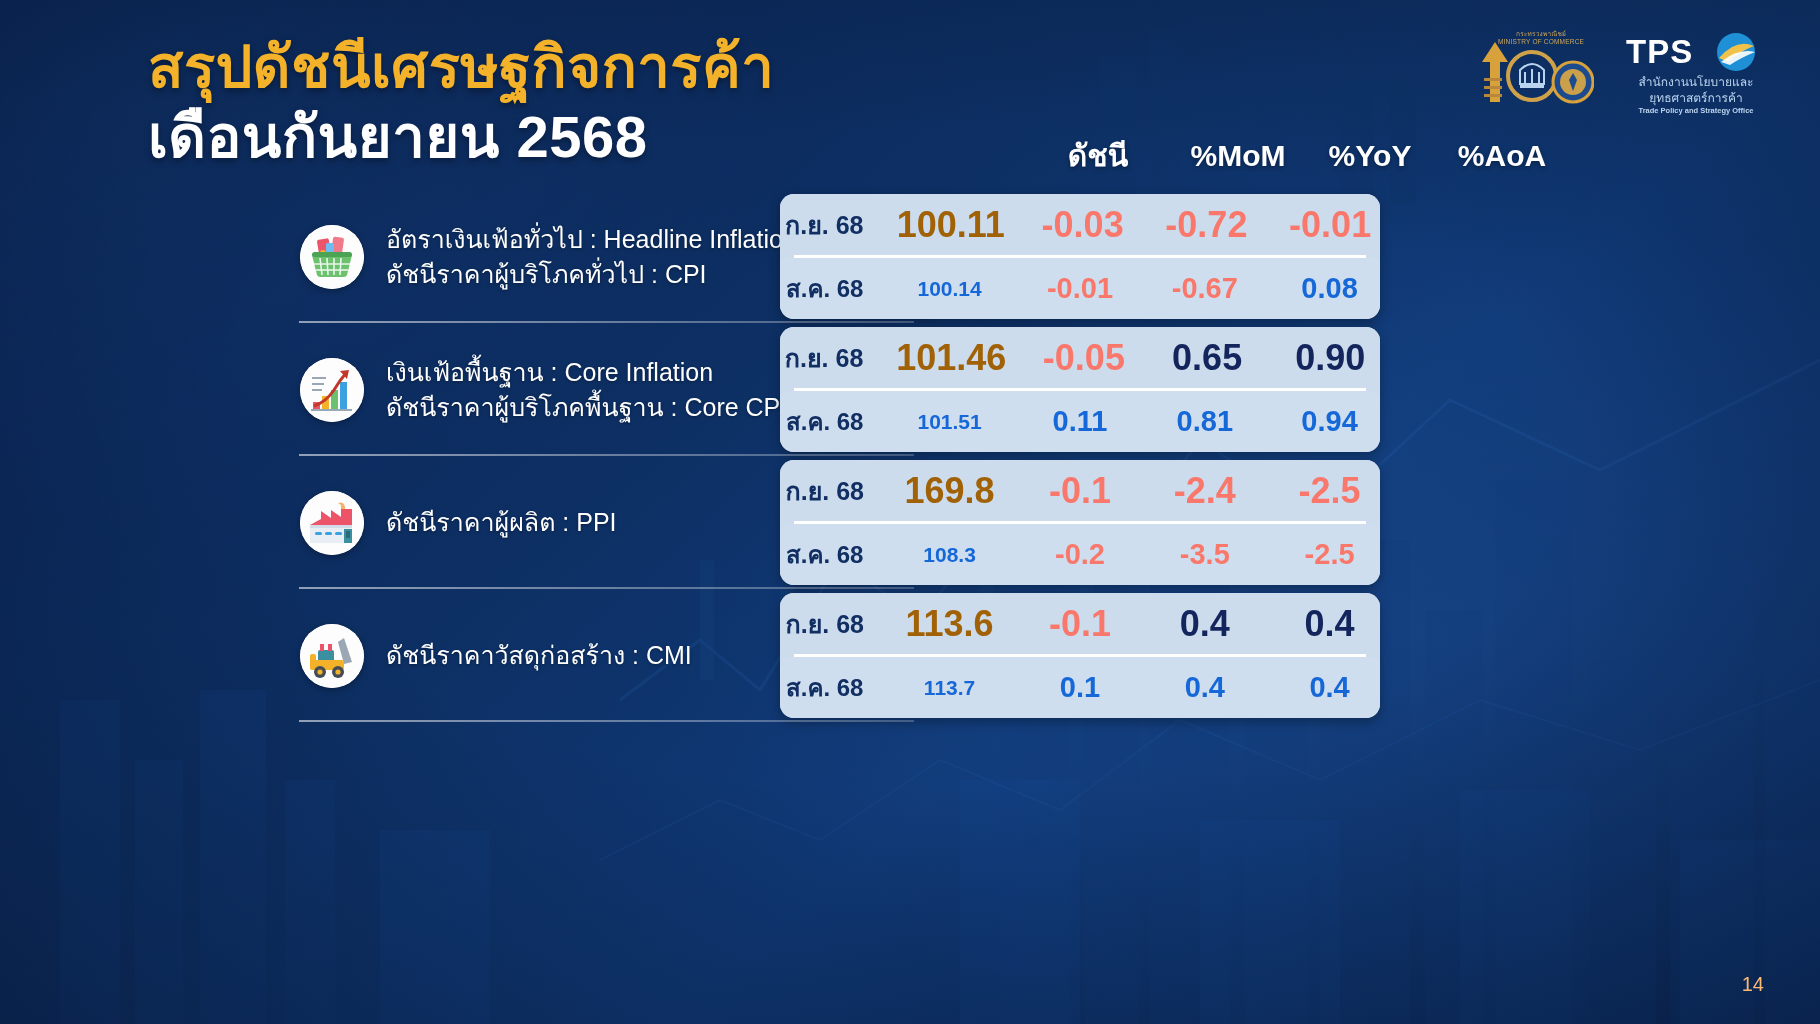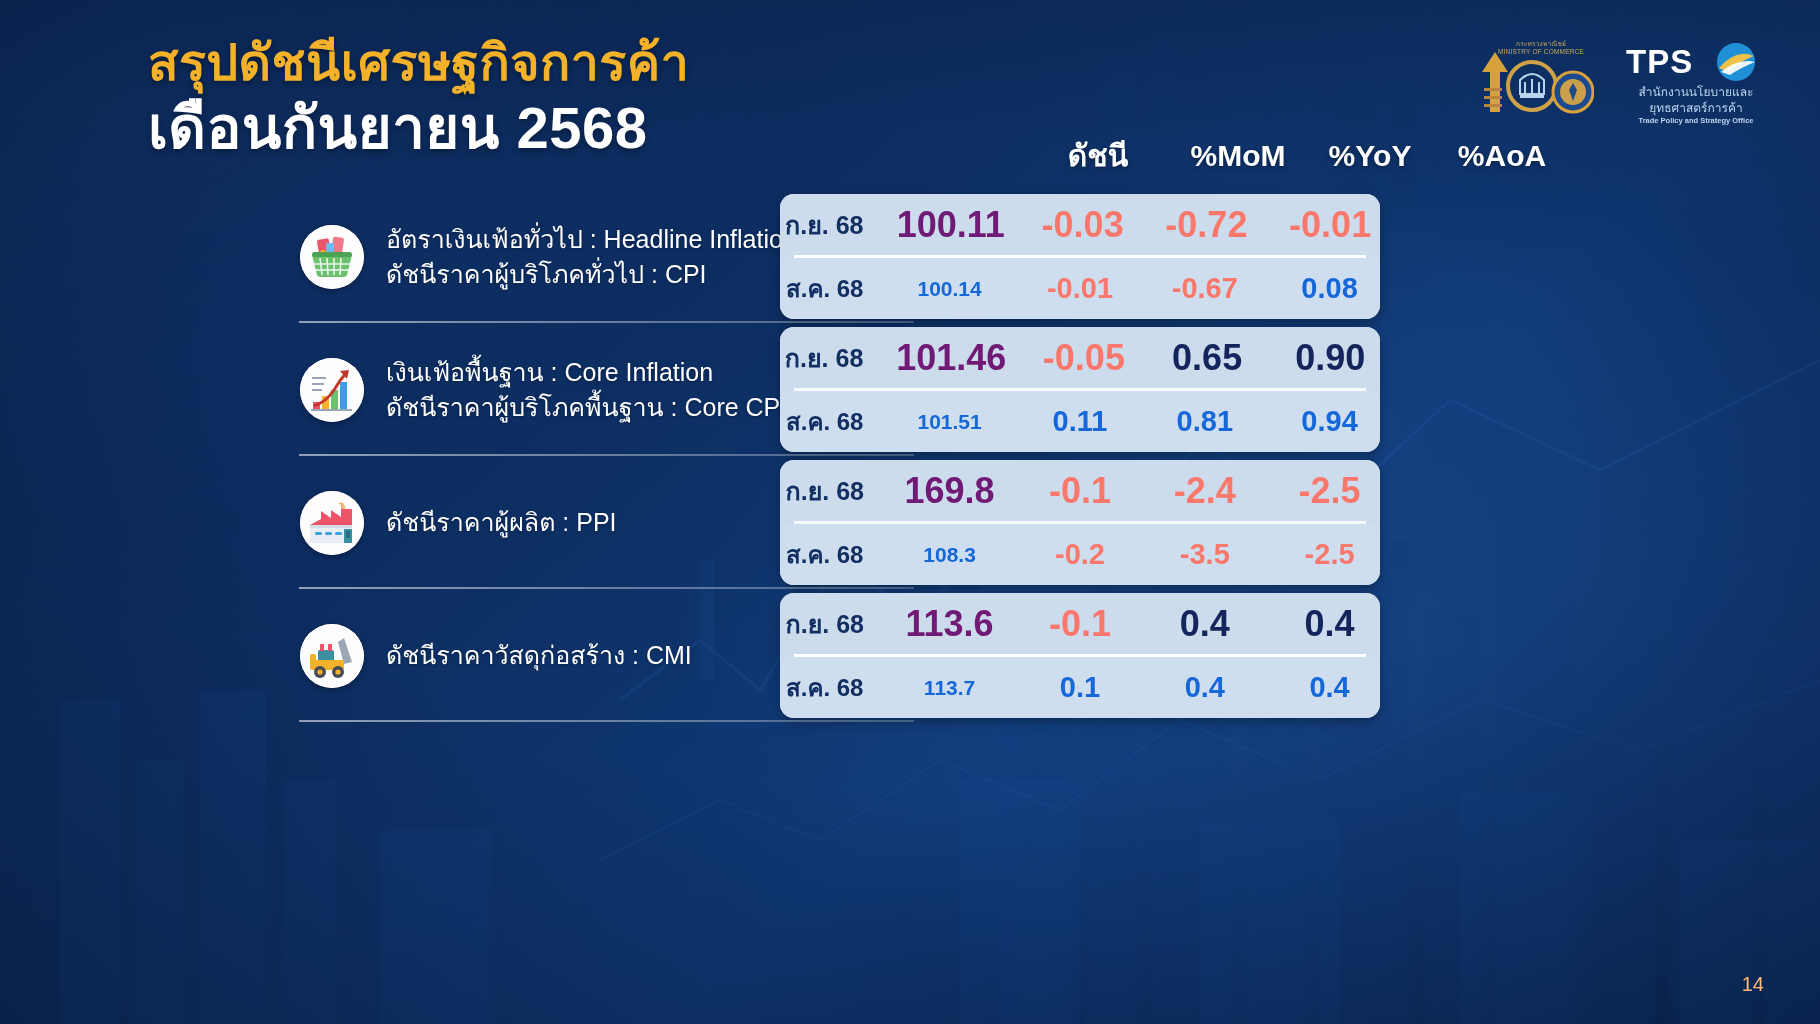--- a/index.html
+++ b/index.html
@@ -22,31 +22,31 @@
   .bg-city { position:absolute; inset:0; opacity:.55; }
   .bg-graph { position:absolute; inset:0; opacity:.5; }
   .vignette {
     position:absolute; inset:0;
     background:radial-gradient(ellipse 90% 80% at 50% 45%, rgba(0,0,0,0) 40%, rgba(4,16,40,0.55) 100%);
   }
 
   
   .title-wrap { position:absolute; left:148px; top:36px; }
   .title-1 {
-    font-size:50px; font-weight:bold; color:#f3b229;
+    font-size:58px; font-weight:bold; color:#f3b229;
     letter-spacing:.5px; line-height:1.08;
     text-shadow:0 3px 6px rgba(0,0,0,.35);
   }
   .title-2 {
     font-size:58px; font-weight:bold; color:#ffffff;
     letter-spacing:.5px; line-height:1.12; margin-top:6px;
     text-shadow:0 3px 6px rgba(0,0,0,.35);
   }
 
-  .logos { position:absolute; right:48px; top:42px; display:flex; align-items:center; gap:26px; }
+  .logos { position:absolute; right:48px; top:32px; display:flex; align-items:center; gap:26px; }
   .logo-105 { position:relative; width:118px; height:74px; }
   .logo-105-cap {
     position:absolute; top:-2px; left:22px;
     font-size:6.5px; color:#cfa95a; letter-spacing:.2px; white-space:nowrap; line-height:1.25;
     text-align:center;
   }
   .logo-tpso { position:relative; width:152px; height:74px; text-align:center; }
   .tpso-sub-th { font-size:12px; color:#bcd4ee; line-height:1.3; margin-top:3px; }
   .tpso-sub-en { font-size:7.5px; color:#bcd4ee; line-height:1.3; font-weight:bold; }
 
@@ -98,21 +98,21 @@
   }
   .drow { display:flex; align-items:center; height:61px; padding:16px 4px;gap:32px; }
   .drow.cur { background:#ccdcec; }
   .drow.prev { background:#cfdeee;border-radius:8px; }
   .card-divider { height:3px; background:#ffffff; margin:0 14px; }
 
   .c-month { width:116px; text-align:center; font-size:25px; font-weight:bold; color:#122f63; }
   .c-val   { width:148px; text-align:center; }
   .c-num   { width:132px; text-align:center; }
 
-  .cur .c-val  { font-size:36px; font-weight:bold; color:#701a75; }
+  .cur .c-val  { font-size:36px; font-weight:bold; color:#a16207; }
   .cur .c-num  { font-size:36px; font-weight:bold; color:#13255c; }
   .cur .c-num.neg, .cur .c-val.neg { color:#f9776b; }
 
   .prev .c-month { font-size:24px; font-weight:bold; color:#122f63; }
   .prev .c-val   { font-size:21px; font-weight:bold; color:#1668d8; }
   .prev .c-num   { font-size:29px; font-weight:bold; color:#1668d8; }
   .prev .c-num.neg, .prev .c-val.neg { color:#f9776b; }
 
   .page-num {
     position:absolute; right:56px; bottom:28px;

